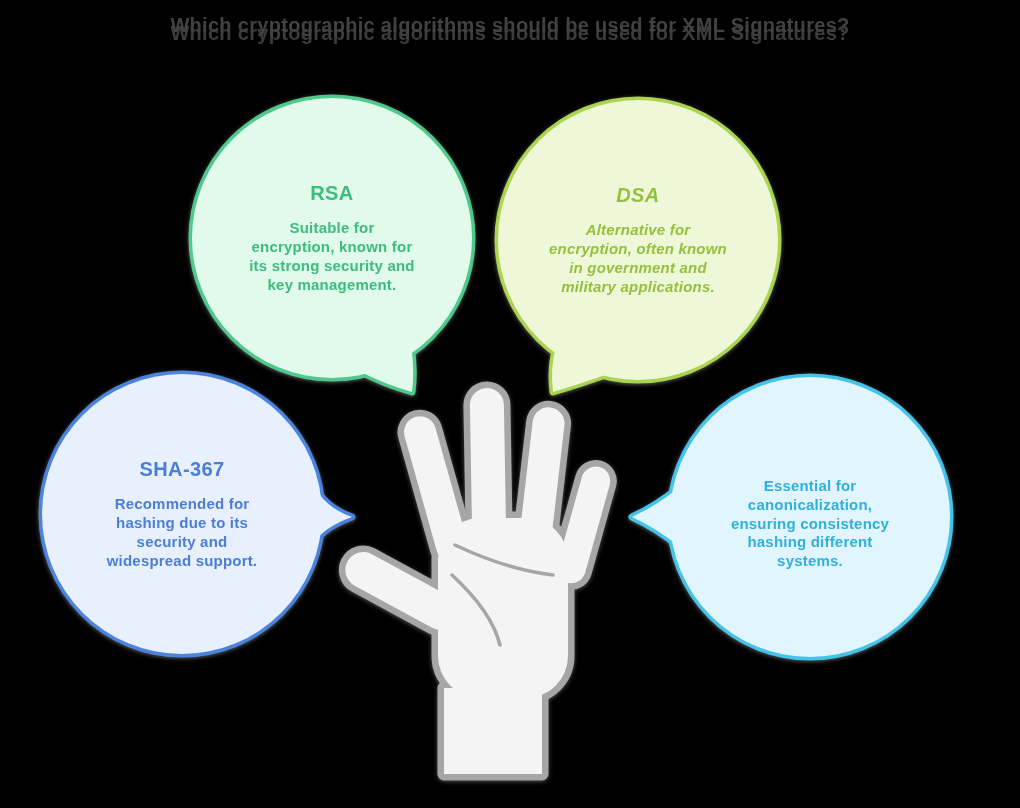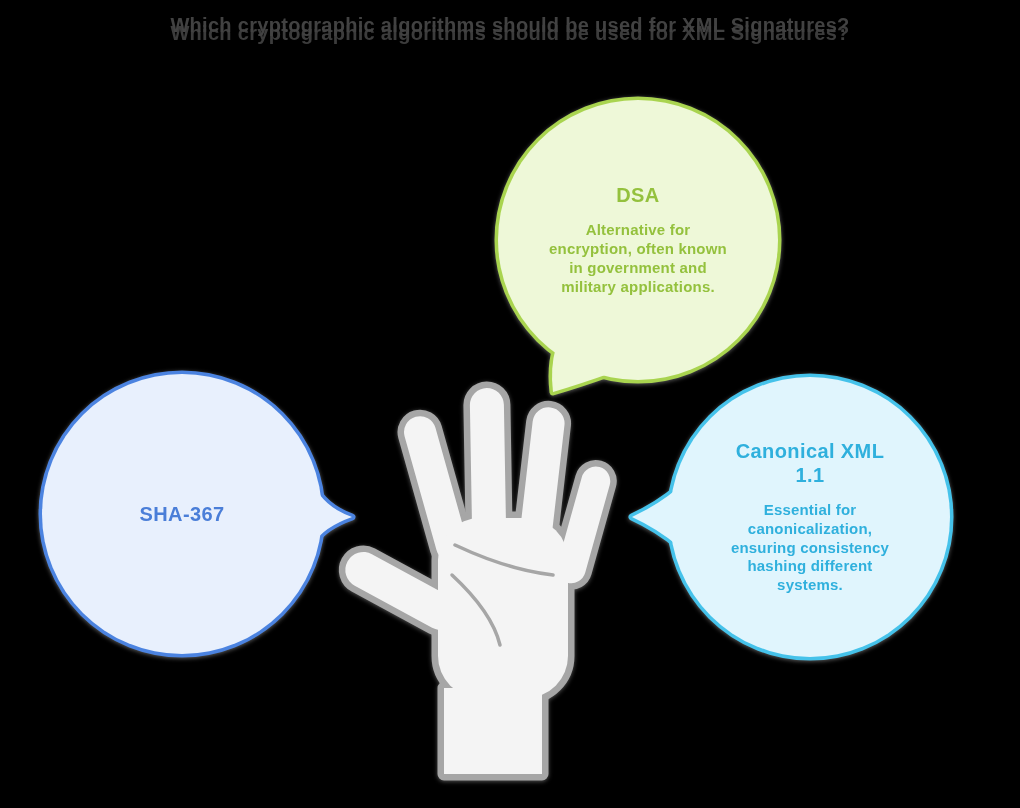--- a/index.html
+++ b/index.html
@@ -55,33 +55,52 @@
   .hand .filled *{fill:var(--hand-fill);stroke:none;}
   .hand .creases path{fill:none;stroke:var(--hand-outline);stroke-width:3.5;stroke-linecap:round;}
 </style>
 </head>
 <body style="background: rgb(0, 0, 0);">
 
 <div class="stage">
 
   <div class="page-title" style="color: rgb(66, 66, 66);">Which cryptographic algorithms should be used for XML Signatures?</div>
 
+  <div class="bubble" style="left: 186px; top: 92px; width: 300px; height: 308px; --fill: #e1faec; --border: #4fc98b; --text: #3bbd7c;">
+    <svg width="300" height="308" viewBox="0 0 300 308">
+      <g class="outlined">
+        <circle cx="146" cy="146" r="140"></circle>
+        <path d="M173,279 Q198,292 226,300 Q229,277 225,255 Z"></path>
+      </g>
+      <g class="filled">
+        <circle cx="146" cy="146" r="140"></circle>
+        <path d="M173,279 Q198,292 226,300 Q229,277 225,255 Z"></path>
+      </g>
+    </svg>
+    <div class="bubble-text" style="left:6px;top:6px;">
+      <div class="bubble-title">RSA</div>
+      <div class="bubble-body">Suitable for
+encryption, known for
+its strong security and
+key management.</div>
+    </div>
+  </div>
 
   <div class="bubble" style="left: 492px; top: 94px; width: 300px; height: 306px; --fill: #eef8d8; --border: #a9d44f; --text: #94c13d;">
     <svg width="300" height="306" viewBox="0 0 300 306">
       <g class="outlined">
         <circle cx="146" cy="146" r="140"></circle>
         <path d="M119,279 Q88,290 61,298 Q58,274 64,253 Z"></path>
       </g>
       <g class="filled">
         <circle cx="146" cy="146" r="140"></circle>
         <path d="M119,279 Q88,290 61,298 Q58,274 64,253 Z"></path>
       </g>
     </svg>
-    <div class="bubble-text" style="left:6px;top:6px;">
+    <div class="bubble-text" style="left:6px;top:6px;font-style:italic;">
       <div class="bubble-title">DSA</div>
       <div class="bubble-body">Alternative for
 encryption, often known
 in government and
 military applications.</div>
     </div>
   </div>
 
   <div class="bubble" style="left: 36px; top: 368px; width: 322px; height: 295px; --fill: #e8f0fd; --border: #4b83e0; --text: #4a7ed8;">
     <svg width="322" height="295" viewBox="0 0 322 295">
@@ -89,37 +108,39 @@
         <circle cx="146" cy="146" r="140"></circle>
         <path d="M278,117 Q288,139 316,149 Q288,159 278,175 Z"></path>
       </g>
       <g class="filled">
         <circle cx="146" cy="146" r="140"></circle>
         <path d="M278,117 Q288,139 316,149 Q288,159 278,175 Z"></path>
       </g>
     </svg>
     <div class="bubble-text" style="left:6px;top:6px;">
       <div class="bubble-title">SHA-367</div>
+      <div class="bubble-body">Recommended for
+hashing due to its
+security and
+widespread support.</div>
     </div>
   </div>
 
   <div class="bubble" style="left: 628px; top: 371px; width: 332px; height: 296px; --fill: #e0f5fd; --border: #45c2ea; --text: #2fb0dd;">
     <svg width="332" height="296" viewBox="0 0 332 296">
       <g class="outlined">
         <circle cx="182" cy="146" r="140"></circle>
         <path d="M50,117 Q30,134 4,146 Q30,158 50,175 Z"></path>
       </g>
       <g class="filled">
         <circle cx="182" cy="146" r="140"></circle>
         <path d="M50,117 Q30,134 4,146 Q30,158 50,175 Z"></path>
       </g>
     </svg>
     <div class="bubble-text" style="left:42px;top:6px;">
-      <div class="bubble-title">Canonical XML
-1.1</div>
       <div class="bubble-body">Essential for
 canonicalization,
 ensuring consistency
 hashing different
 systems.</div>
     </div>
   </div>
 
   <div class="hand" style="--hand-fill: #f4f4f4; --hand-outline: #a6a6a6;">
     <svg width="300" height="400" viewBox="0 0 300 400">

